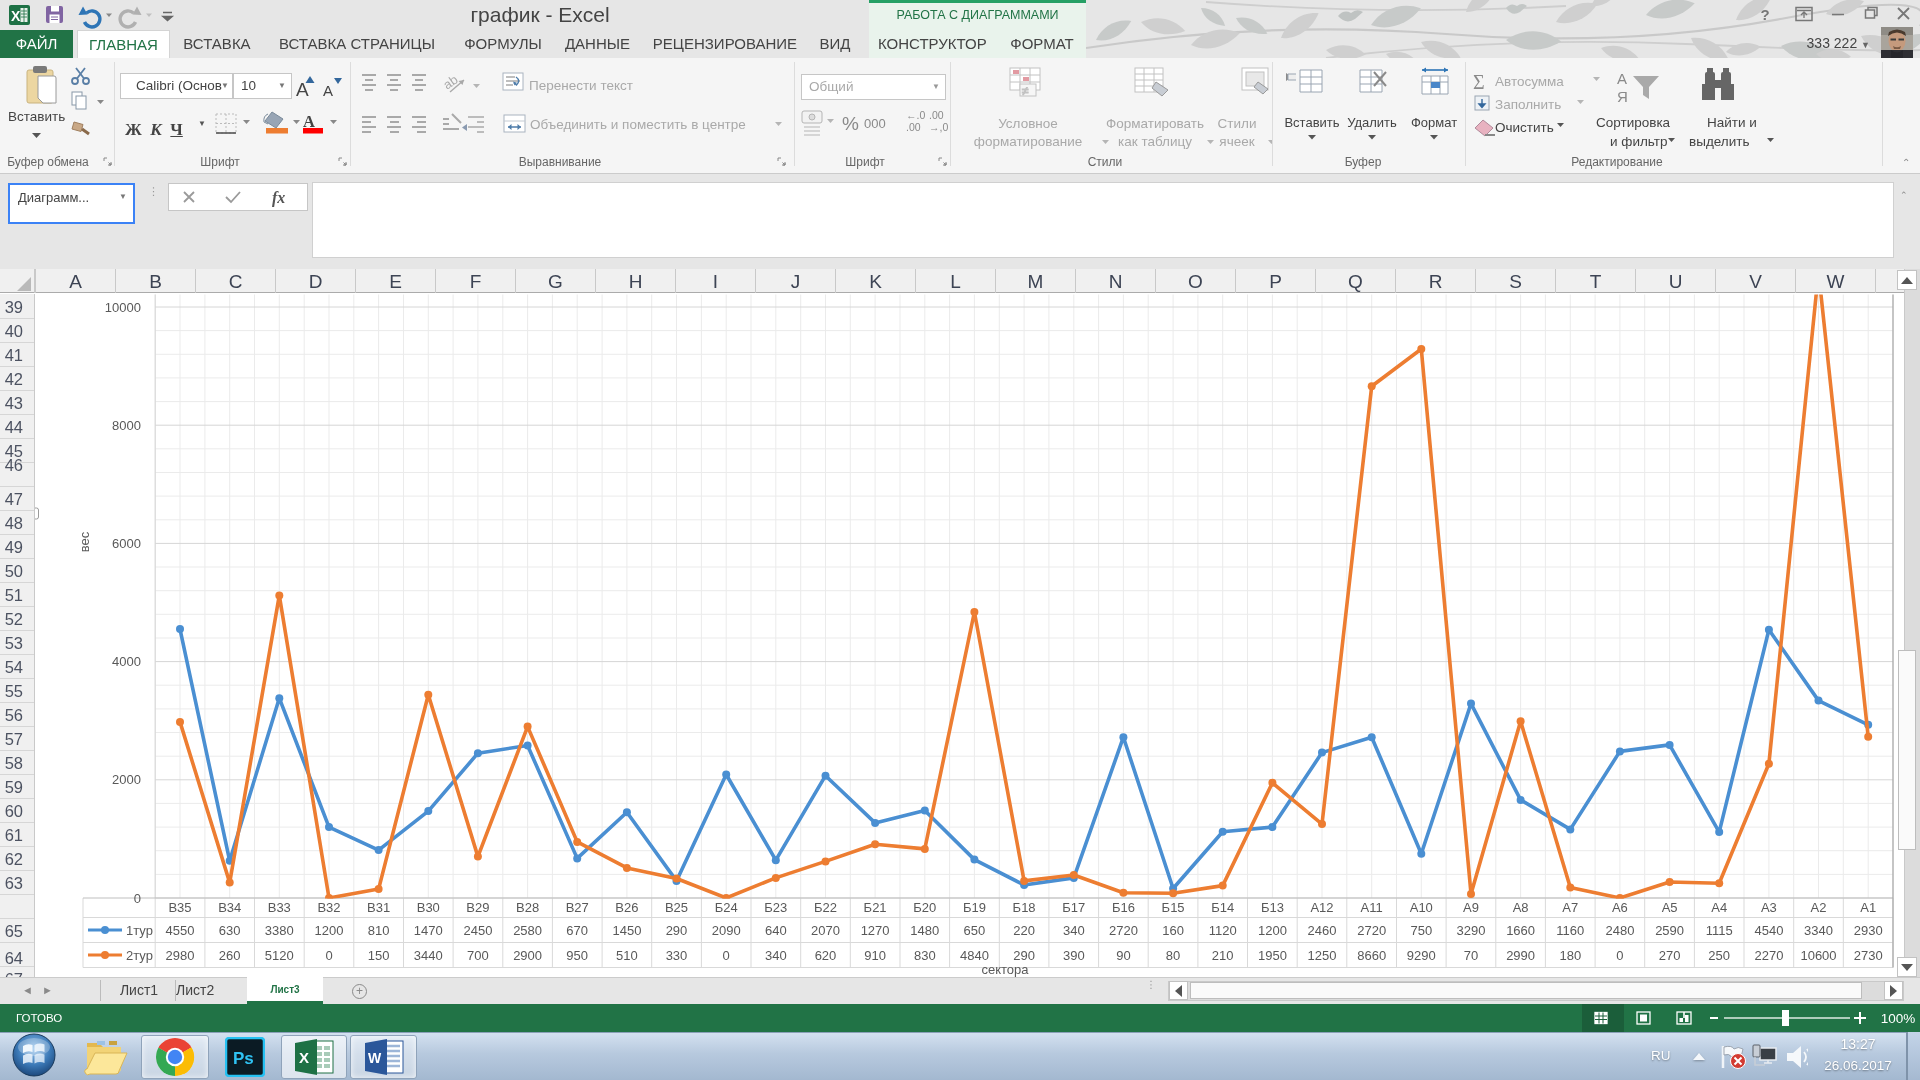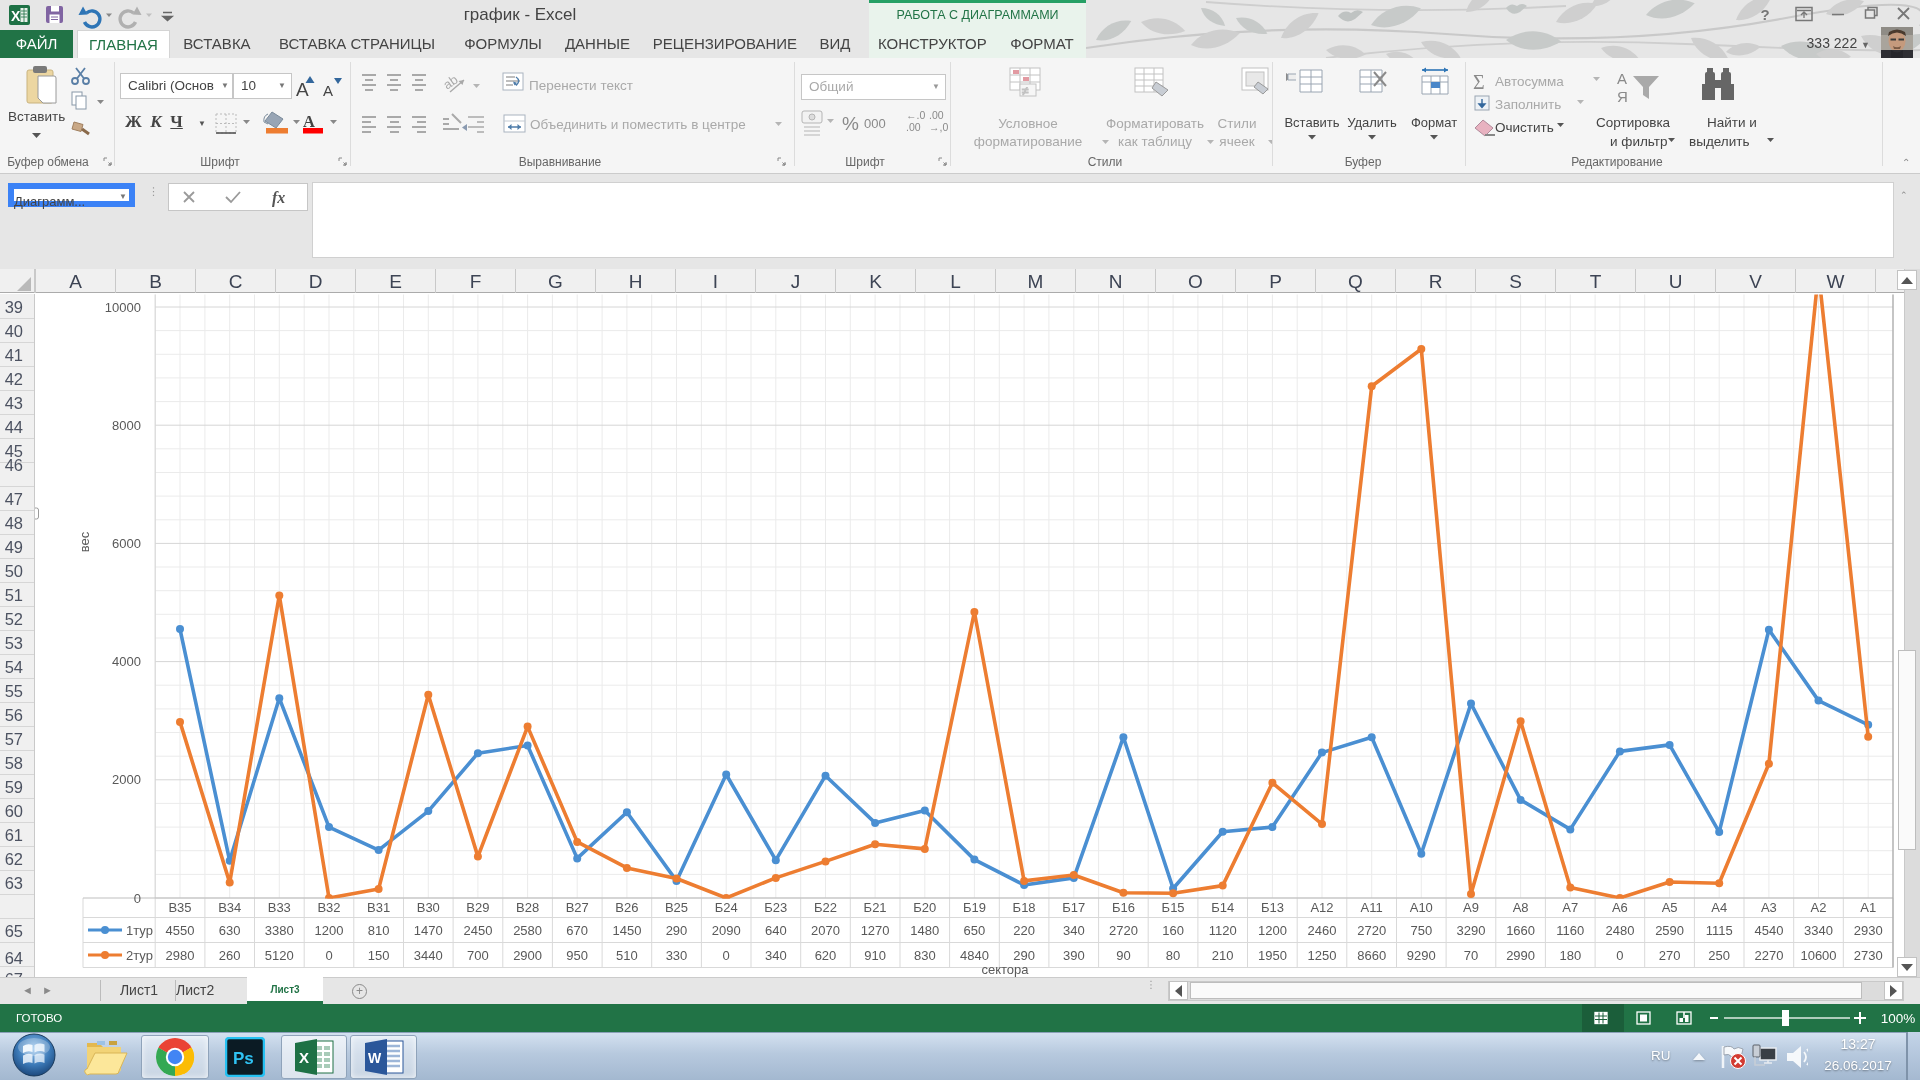--- a/index.html
+++ b/index.html
@@ -19,21 +19,21 @@
 <rect x="49.5" y="14.5" width="10" height="8.5" fill="#fff"></rect>
 <path d="M51 17h7M51 19.5h7" stroke="#8064a2" stroke-width="1"></path>
 <path d="M86.5 13 a8 8 0 1 1 -2 9" stroke="#2e75b6" stroke-width="3.4" fill="none"></path>
 <path d="M83 6.5 l4.5 8 -9 0.5z" fill="#2e75b6"></path>
 <path d="M106 13.5l3 3.5 3-3.5z" fill="#888"></path>
 <path d="M133.5 13 a8 8 0 1 0 2 9" stroke="#b0b0b0" stroke-width="3.4" fill="none"></path>
 <path d="M137 6.5 l-4.5 8 9 0.5z" fill="#b0b0b0"></path>
 <path d="M146 13.5l3 3.5 3-3.5z" fill="#c0c0c0"></path>
 <path d="M163 12.5h9M163 16.5l4.5 4 4.5-4z" stroke="#666" fill="#666" stroke-width="1.6"></path>
 </svg>
-<div class="abs" style="left:400px;top:0;width:240px;height:30px;text-align:center;line-height:30px;font-size:17px;color:#444">график - Excel</div>
+<div class="abs" style="left:420px;top:0;width:240px;height:30px;text-align:center;line-height:30px;font-size:21px;color:#444">график - Excel</div>
 <div class="abs" style="left:869px;top:0;width:217px;height:58px;background:#e9f3ec;border-top:3px solid #25a065"></div>
 <div class="abs" style="left:869px;top:3px;width:217px;height:26px;text-align:center;line-height:25px;font-size:12.5px;color:#217346">РАБОТА С ДИАГРАММАМИ</div>
 <div class="abs" style="left:0;top:30px;width:1920px;height:28px;background:#e6e6e6"></div>
 <div class="abs" style="left:869px;top:30px;width:217px;height:28px;background:#e9f3ec"></div>
 <svg class="abs" width="834" height="58" style="left:1086px;top:0" viewBox="0 0 834 58">
     <defs>
       <path id="lf" d="M0 0 C14 -12, 34 -14, 50 -3 C34 9, 14 10, 0 0 Z"></path>
     </defs>
     <path d="M0 48 Q180 20 360 34 T700 18 T834 26" stroke="#c9c9c9" stroke-width="2.2" fill="none"></path>
     <path d="M240 58 Q420 36 600 44 T834 50" stroke="#cecece" stroke-width="1.8" fill="none"></path>
@@ -137,35 +137,35 @@
       <path d="M77 78.5 85 68M84 78.5 76 68"></path>
 </g>
 <g stroke="#8898a8" fill="#fff">
       <rect x="72" y="92" width="10" height="13"></rect>
       <rect x="76" y="96" width="10" height="13"></rect>
     </g>
 <path d="M97 100l3.5 4 3.5-4z" fill="#888"></path>
 <path d="M74 122 l9 2.5 -2 7 -9 -2.5z" fill="#c9a886" stroke="#a08060"></path>
 <path d="M82 129l7 5" stroke="#8a6a4a" stroke-width="3"></path>
 </svg>
-<div class="abs" style="left:120px;top:73px;width:113px;height:26px;background:#fff;border:1px solid #c6c6c6;font-size:13.5px;color:#444;line-height:24px;padding-left:7px">Calibri (Основ</div>
+<div class="abs" style="left:120px;top:73px;width:113px;height:26px;background:#fff;border:1px solid #c6c6c6;font-size:13.5px;color:#444;line-height:24px;padding-left:15px">Calibri (Основ</div>
 <div class="abs" style="left:221px;top:73px;width:10px;height:26px;line-height:26px;font-size:8px;color:#777">▼</div>
 <div class="abs" style="left:233px;top:73px;width:59px;height:26px;background:#fff;border:1px solid #c6c6c6;font-size:13.5px;color:#444;line-height:24px;padding-left:7px">10</div>
 <div class="abs" style="left:278px;top:73px;width:10px;height:26px;line-height:26px;font-size:8px;color:#777">▼</div>
 <svg class="abs" width="250" height="100" style="left:290px;top:62px" viewBox="0 0 250 100">
 <text x="6" y="34" font-size="19" fill="#444">A</text>
     <path d="M20 14l4.5 7h-9z" fill="#33679c"></path>
 <text x="33" y="34" font-size="15" fill="#444">A</text>
     <path d="M44 22l4 -6 4 6z" fill="#33679c" transform="rotate(180 48 19)"></path>
 <text x="-165" y="71" font-size="17" font-weight="bold" fill="#444" font-family="Liberation Serif,serif">Ж</text>
 <text x="-138" y="71" font-size="17" font-style="italic" font-weight="bold" fill="#444" font-family="Liberation Serif,serif">К</text>
 <text x="-113" y="69" font-size="17" font-weight="bold" fill="#444" text-decoration="underline" font-family="Liberation Serif,serif">Ч</text>
 <path d="M-90 60l3.5 4 3.5-4z" fill="#555"></path>
 </svg>
-<div class="abs" style="left:125px;top:112px;width:110px;height:30px;font-size:17px;font-weight:bold;color:#444;font-family:'Liberation Serif',serif">Ж&nbsp;&nbsp;<i>К</i>&nbsp;&nbsp;<span style="text-decoration:underline">Ч</span></div>
+<div class="abs" style="left:125px;top:120px;width:110px;height:30px;font-size:17px;font-weight:bold;color:#444;font-family:'Liberation Serif',serif">Ж&nbsp;&nbsp;<i>К</i>&nbsp;&nbsp;<span style="text-decoration:underline">Ч</span></div>
 <div class="abs" style="left:198px;top:119px;width:10px;height:10px;font-size:8px;color:#555">▼</div>
 <svg class="abs" width="150" height="40" style="left:210px;top:102px" viewBox="210 102 150 40">
 <rect x="216" y="114" width="20" height="19" fill="none" stroke="#bbb" stroke-dasharray="2 2"></rect>
 <path d="M216 123.5h20M226 114v19" stroke="#bbb" stroke-dasharray="2 2"></path>
 <path d="M216 133h20" stroke="#555" stroke-width="1.6"></path>
 <path d="M243 120l3.5 4 3.5-4z" fill="#888"></path>
 <path d="M272 112 l11 7 -7 9 -11 -7z" fill="#98a5b5" stroke="#7a8a9a"></path>
 <path d="M268 114 q-5 2 -4 8 l4 2" stroke="#7a8a9a" fill="none"></path>
 <rect x="266" y="128" width="22" height="5.5" fill="#ed7d31"></rect>
 <path d="M293 120l3.5 4 3.5-4z" fill="#888"></path>
@@ -314,21 +314,21 @@
 <rect x="237" y="22" width="13" height="16"></rect>
       <rect x="256" y="22" width="13" height="16"></rect>
 <rect x="250" y="18" width="6" height="8"></rect>
 </g>
 <text x="242" y="65" font-size="13.5" fill="#444">Найти и</text>
 <text x="224" y="84" font-size="13.5" fill="#444">выделить</text>
     <path d="M302 76l3.5 4 3.5-4z" fill="#555"></path>
 </svg>
 <div class="abs" style="left:1902px;top:157px;width:14px;height:12px;color:#888;font-size:10px">⌃</div>
 <div class="abs" style="left:0;top:174px;width:1920px;height:95px;background:#e6e6e6"></div>
-<div class="abs" style="left:8px;top:183px;width:127px;height:24px;background:#fff;border:6px solid #3b82f6;font-size:13px;color:#444;line-height:26px;">Диаграмм...</div>
+<div class="abs" style="left:8px;top:183px;width:127px;height:41px;background:#fff;border:2px solid #3b82f6;font-size:13px;color:#444;line-height:26px;padding-left:8px">Диаграмм...</div>
 <div class="abs" style="left:119px;top:183px;width:16px;height:28px;line-height:28px;font-size:8px;color:#777">▼</div>
 <div class="abs" style="left:148px;top:188px;width:4px;height:20px;color:#999;font-size:11px;line-height:6px">⋮</div>
 <svg class="abs" width="140" height="28" style="left:168px;top:183px" viewBox="0 0 140 28">
 <rect x="0.5" y="0.5" width="139" height="27" fill="#fff" stroke="#c6c6c6"></rect>
 <path d="M16 9l10 10M26 9l-10 10" stroke="#9a9a9a" stroke-width="1.8"></path>
 <path d="M58 14l5 5 9 -10" stroke="#9a9a9a" stroke-width="1.8" fill="none"></path>
 <text x="104" y="20" font-size="16" font-style="italic" font-family="Liberation Serif,serif" fill="#555" font-weight="bold">fx</text>
 </svg>
 <div class="abs" style="left:312px;top:182px;width:1582px;height:76px;background:#fff;border:1px solid #d0d0d0"></div>
 <div class="abs" style="left:1900px;top:190px;width:14px;height:14px;color:#888;font-size:9px">⌃</div>

